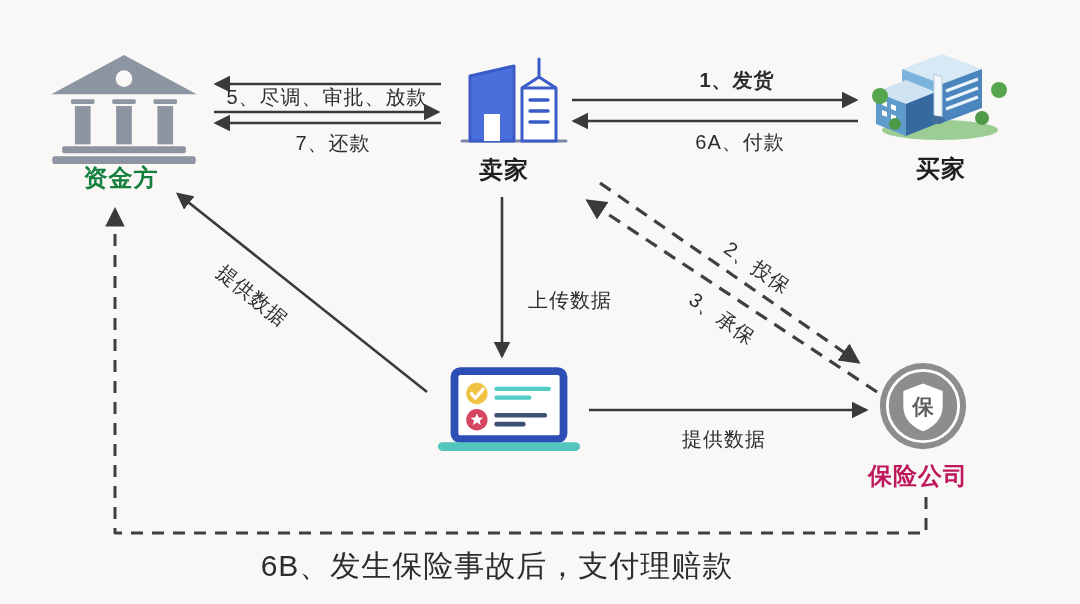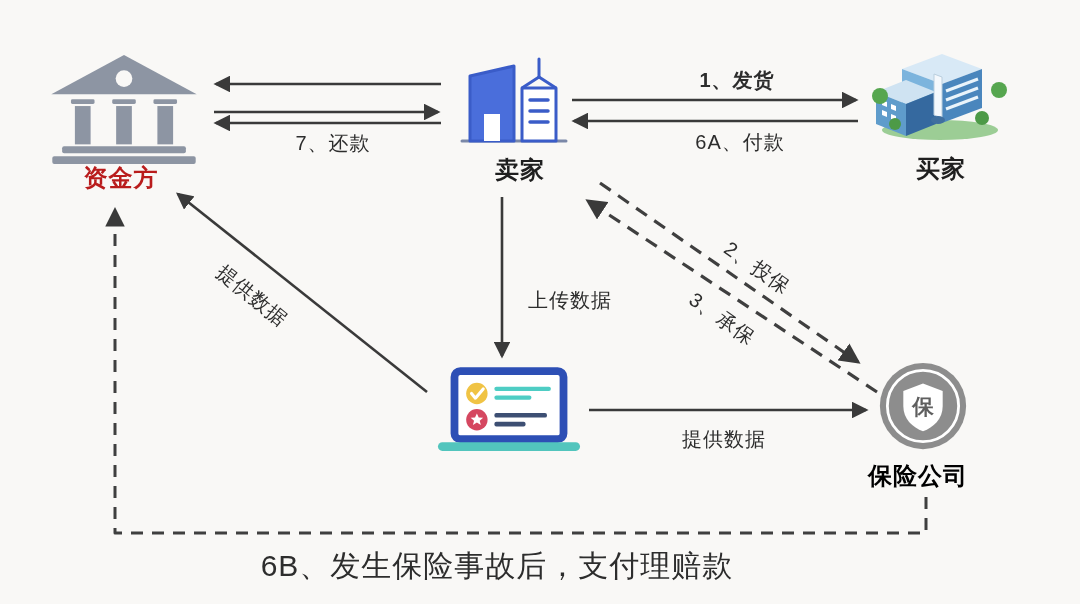--- a/index.html
+++ b/index.html
@@ -8,22 +8,22 @@
     background:#f9f8f6;
     font-family:"Liberation Sans","DejaVu Sans",sans-serif;
   }
   .lines{position:absolute;left:0;top:0;width:1080px;height:604px;}
   .icon{position:absolute;}
   .node-label{
     position:absolute;transform:translate(-50%,-50%);
     font-weight:bold;font-size:24px;color:#1f1f1f;
     white-space:nowrap;letter-spacing:1px;
   }
-  .node-label.gold{color:#b91c1c;}
-  .node-label.gold2{color:#000000;}
+  .node-label.gold{color:#15803d;}
+  .node-label.gold2{color:#be185d;}
   .flow-label{
     position:absolute;transform:translate(-50%,-50%);
     font-size:20px;color:#2d2d2d;font-weight:500;
     white-space:nowrap;letter-spacing:1px;
   }
   .flow-label.big{font-size:30px;}
   .flow-label.rot35{transform:translate(-50%,-50%) rotate(35deg);}
   .flow-label.rot39{transform:translate(-50%,-50%) rotate(39deg);}
 </style>
 </head>
@@ -127,24 +127,25 @@
   </svg>
 
   <svg class="icon" style="left:878px;top:361px;" width="90" height="90" viewBox="0 0 96 96">
     <circle cx="48" cy="48" r="46" fill="#8d8d8d"></circle>
     <circle cx="48" cy="48" r="38" fill="none" stroke="#ffffff" stroke-width="3"></circle>
     <path d="M48,24 L69,32 L69,48 C69,62 59,71 48,75 C37,71 27,62 27,48 L27,32 Z" fill="#ffffff"></path>
     <text x="48" y="57" text-anchor="middle" font-size="23" font-weight="bold" fill="#5f5f5f">保</text>
   </svg>
 
   <div class="node-label gold" style="left:121px;top:178px;">资金方</div>
-  <div class="node-label" style="left:520px;top:170px;font-family:Liberation Mono, monospace;">卖家</div>
+  <div class="node-label" style="left:504px;top:170px;font-family:Liberation Mono, monospace;">卖家</div>
   <div class="node-label" style="left:941px;top:169px;">买家</div>
   <div class="node-label gold2" style="left:918px;top:476px;">保险公司</div>
 
+  <div class="flow-label" style="left:327px;top:97px;">5、尽调、审批、放款</div>
   <div class="flow-label" style="left:333px;top:143px;">7、还款</div>
 
   <div class="flow-label" style="left:737px;top:80px;font-weight:bold;">1、发货</div>
   <div class="flow-label" style="left:740px;top:142px;text-align:center;">6A、付款</div>
 
   <div class="flow-label rot35" style="left:757px;top:268px;">2、投保</div>
   <div class="flow-label rot35" style="left:722px;top:319px;">3、承保</div>
 
   <div class="flow-label" style="left:570px;top:300px;">上传数据</div>
 

